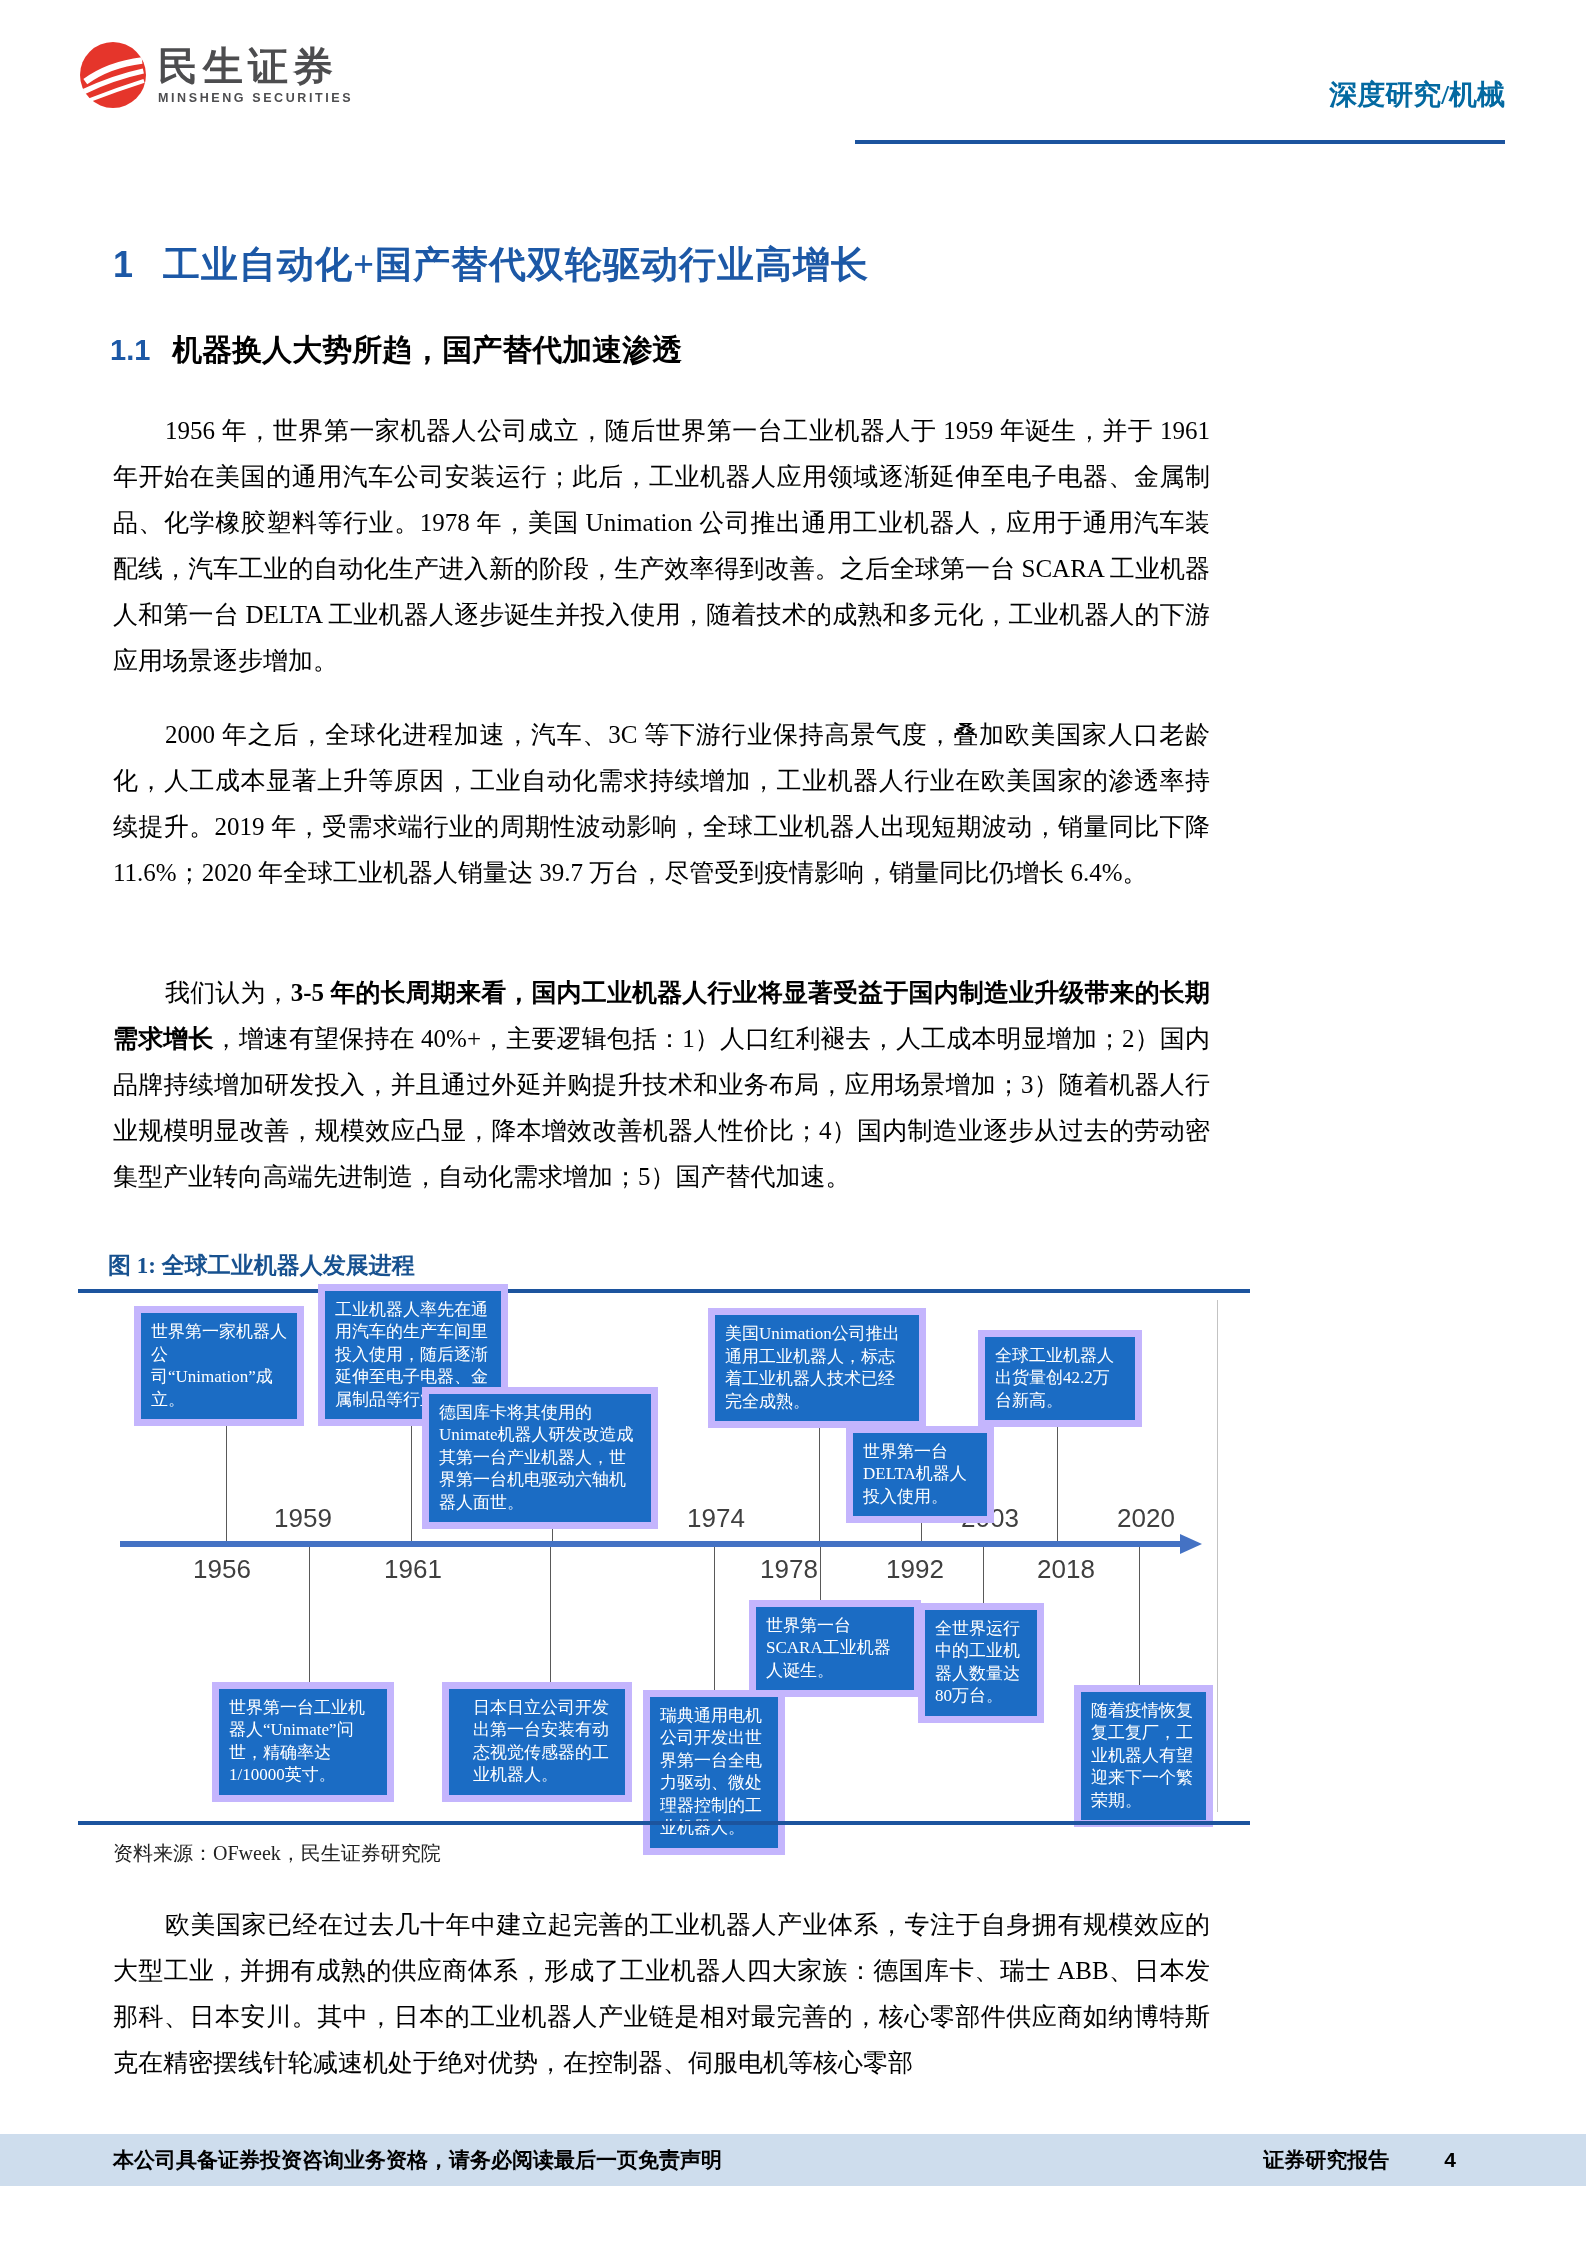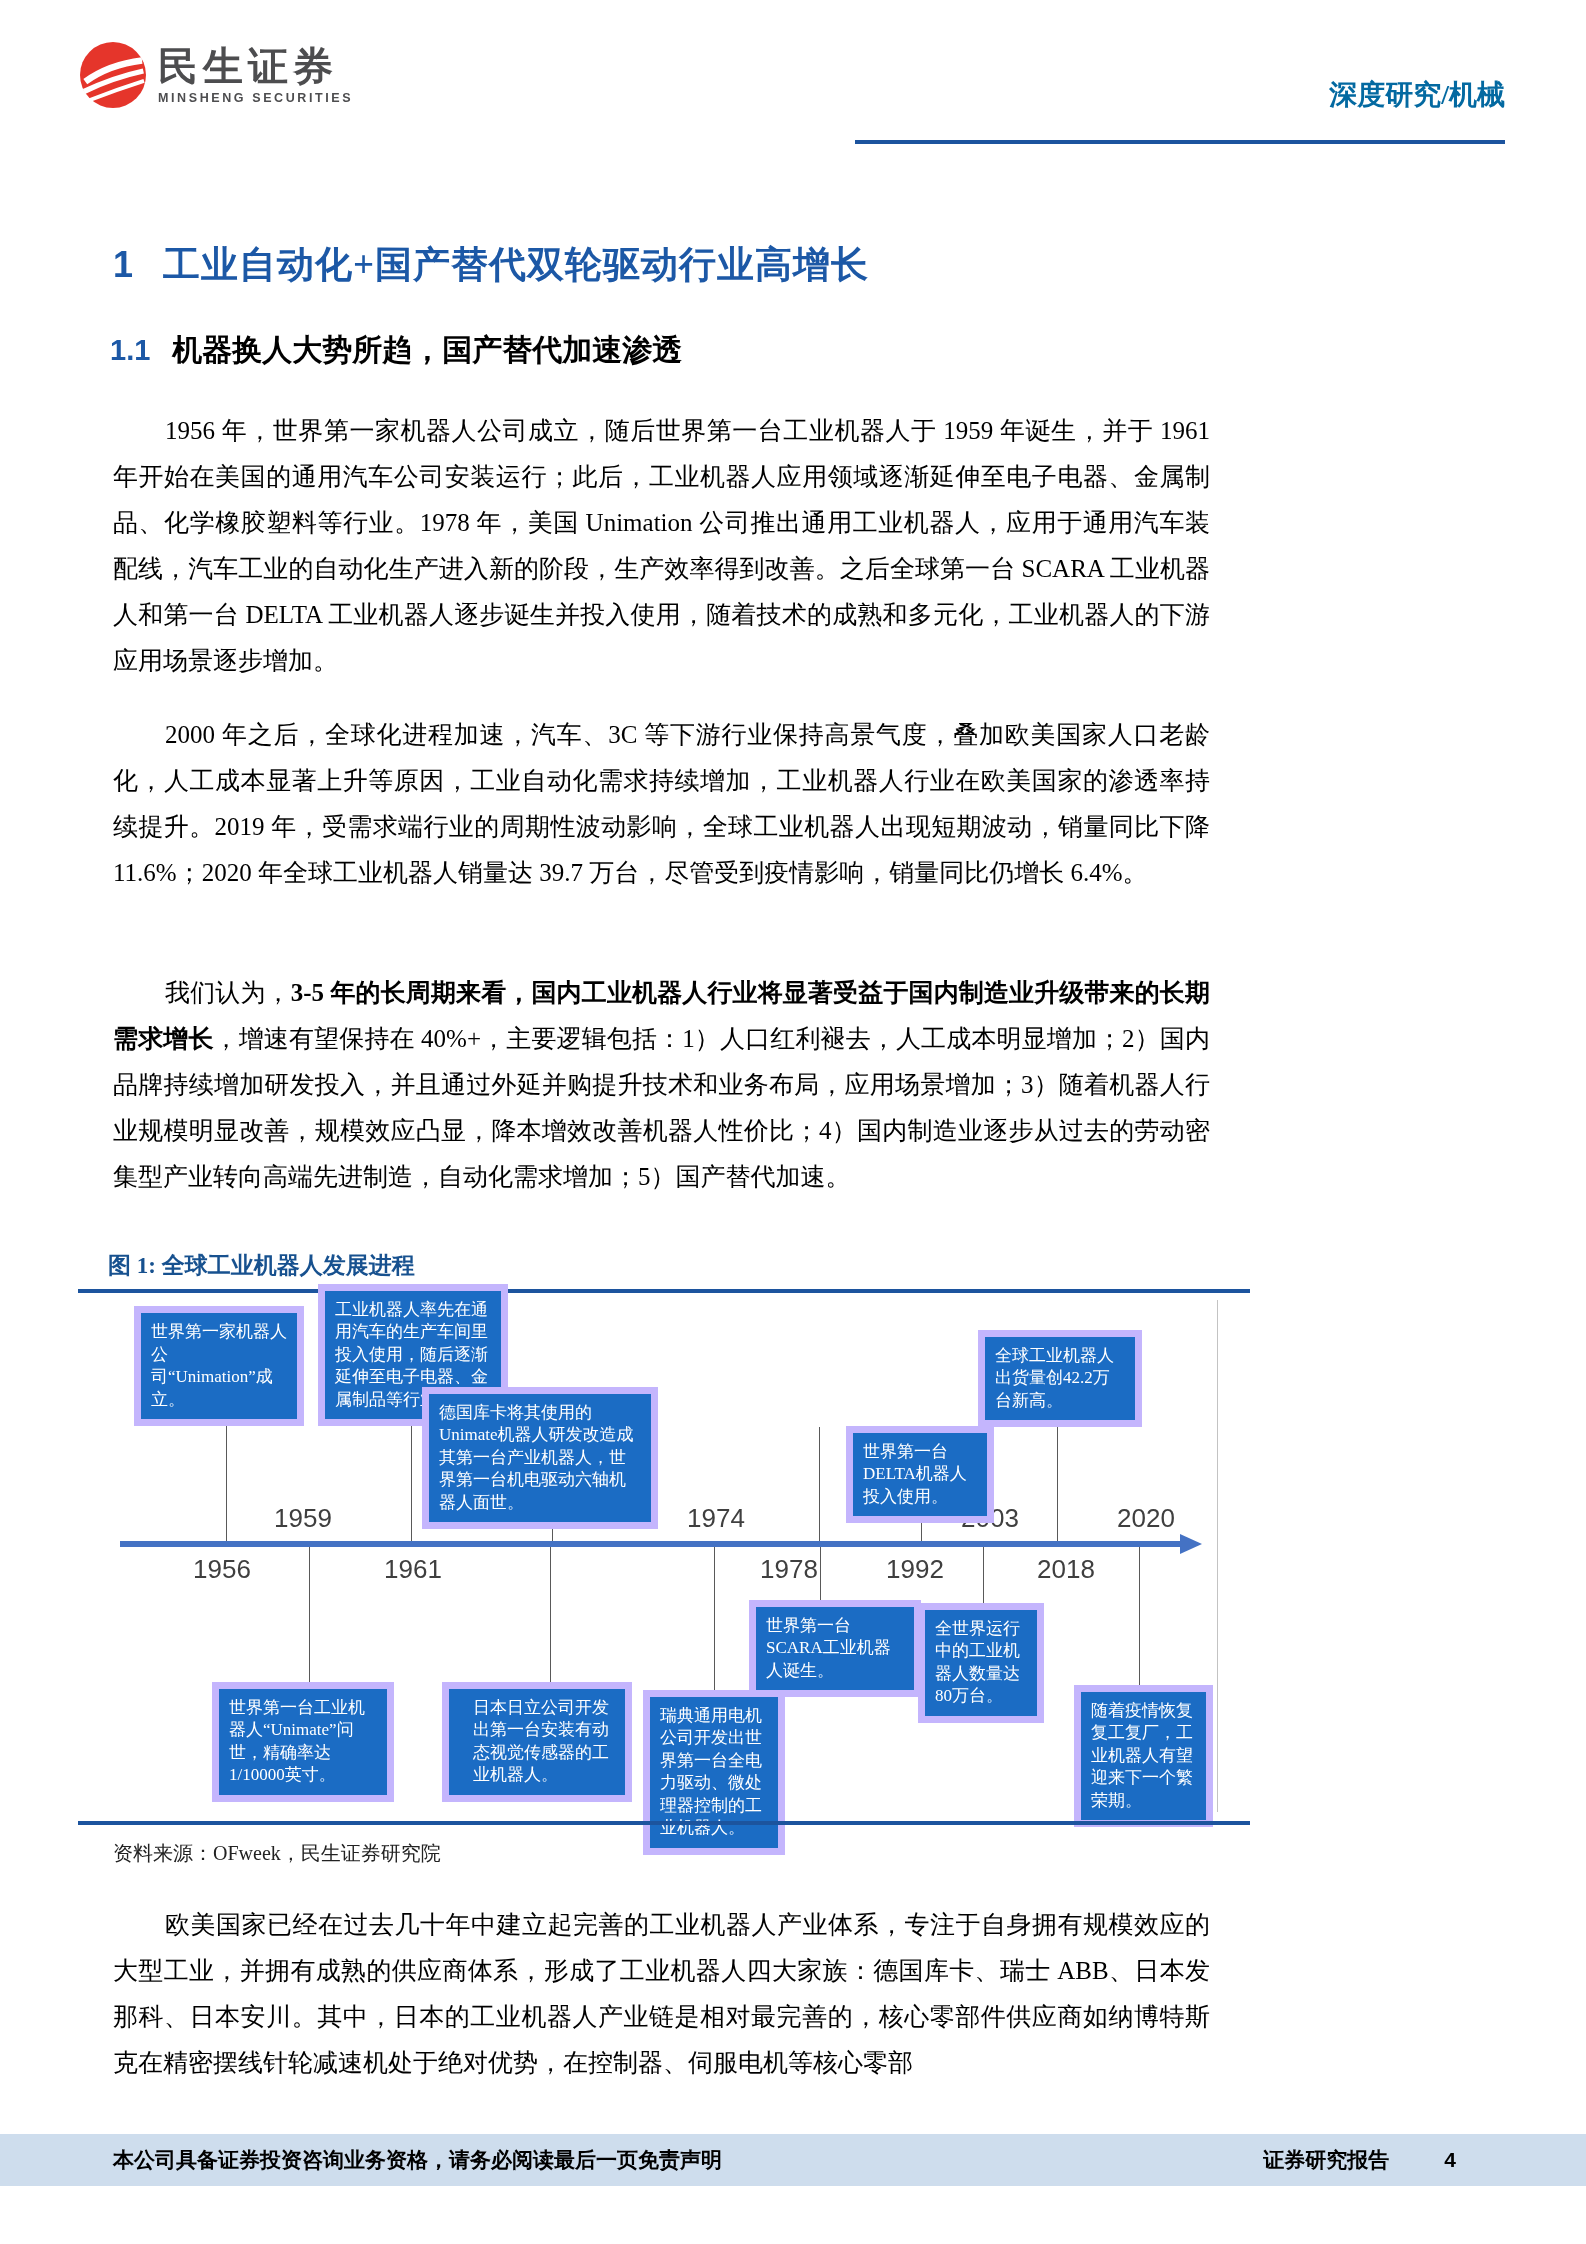--- a/index.html
+++ b/index.html
@@ -115,20 +115,21 @@
     <span class="year above" style="left:636px;">1974</span>
     <span class="year below" style="left:709px;">1978</span>
     <span class="year below" style="left:835px;">1992</span>
     <span class="year above" style="left:910px;">2003</span>
     <span class="year below" style="left:986px;">2018</span>
     <span class="year above" style="left:1066px;">2020</span>
 
     <div class="ebox" style="left:54px;bottom:386px;width:170px;">世界第一家机器人公司“Unimation”成立。</div>
     <div class="ebox" style="left:238px;bottom:386px;width:190px;">工业机器人率先在通用汽车的生产车间里投入使用，随后逐渐延伸至电子电器、金属制品等行业。</div>
     <div class="ebox" style="left:342px;bottom:283px;width:236px;">德国库卡将其使用的Unimate机器人研发改造成其第一台产业机器人，世界第一台机电驱动六轴机器人面世。</div>
+    <div class="ebox" style="left:628px;bottom:384px;width:218px;">美国Unimation公司推出通用工业机器人，标志着工业机器人技术已经完全成熟。</div>
     <div class="ebox" style="left:766px;bottom:289px;width:148px;">世界第一台DELTA机器人投入使用。</div>
     <div class="ebox" style="left:898px;bottom:385px;width:164px;">全球工业机器人出货量创42.2万台新高。</div>
 
     <div class="ebox" style="left:132px;top:382px;width:182px;">世界第一台工业机器人“Unimate”问世，精确率达1/10000英寸。</div>
     <div class="ebox" style="left:362px;top:382px;width:190px;padding-left:24px;">日本日立公司开发出第一台安装有动态视觉传感器的工业机器人。</div>
     <div class="ebox" style="left:563px;top:390px;width:142px;">瑞典通用电机公司开发出世界第一台全电力驱动、微处理器控制的工业机器人。</div>
     <div class="ebox" style="left:669px;top:300px;width:172px;">世界第一台SCARA工业机器人诞生。</div>
     <div class="ebox" style="left:838px;top:303px;width:126px;">全世界运行中的工业机器人数量达80万台。</div>
     <div class="ebox" style="left:994px;top:385px;width:139px;">随着疫情恢复复工复厂，工业机器人有望迎来下一个繁荣期。</div>
   </div>

